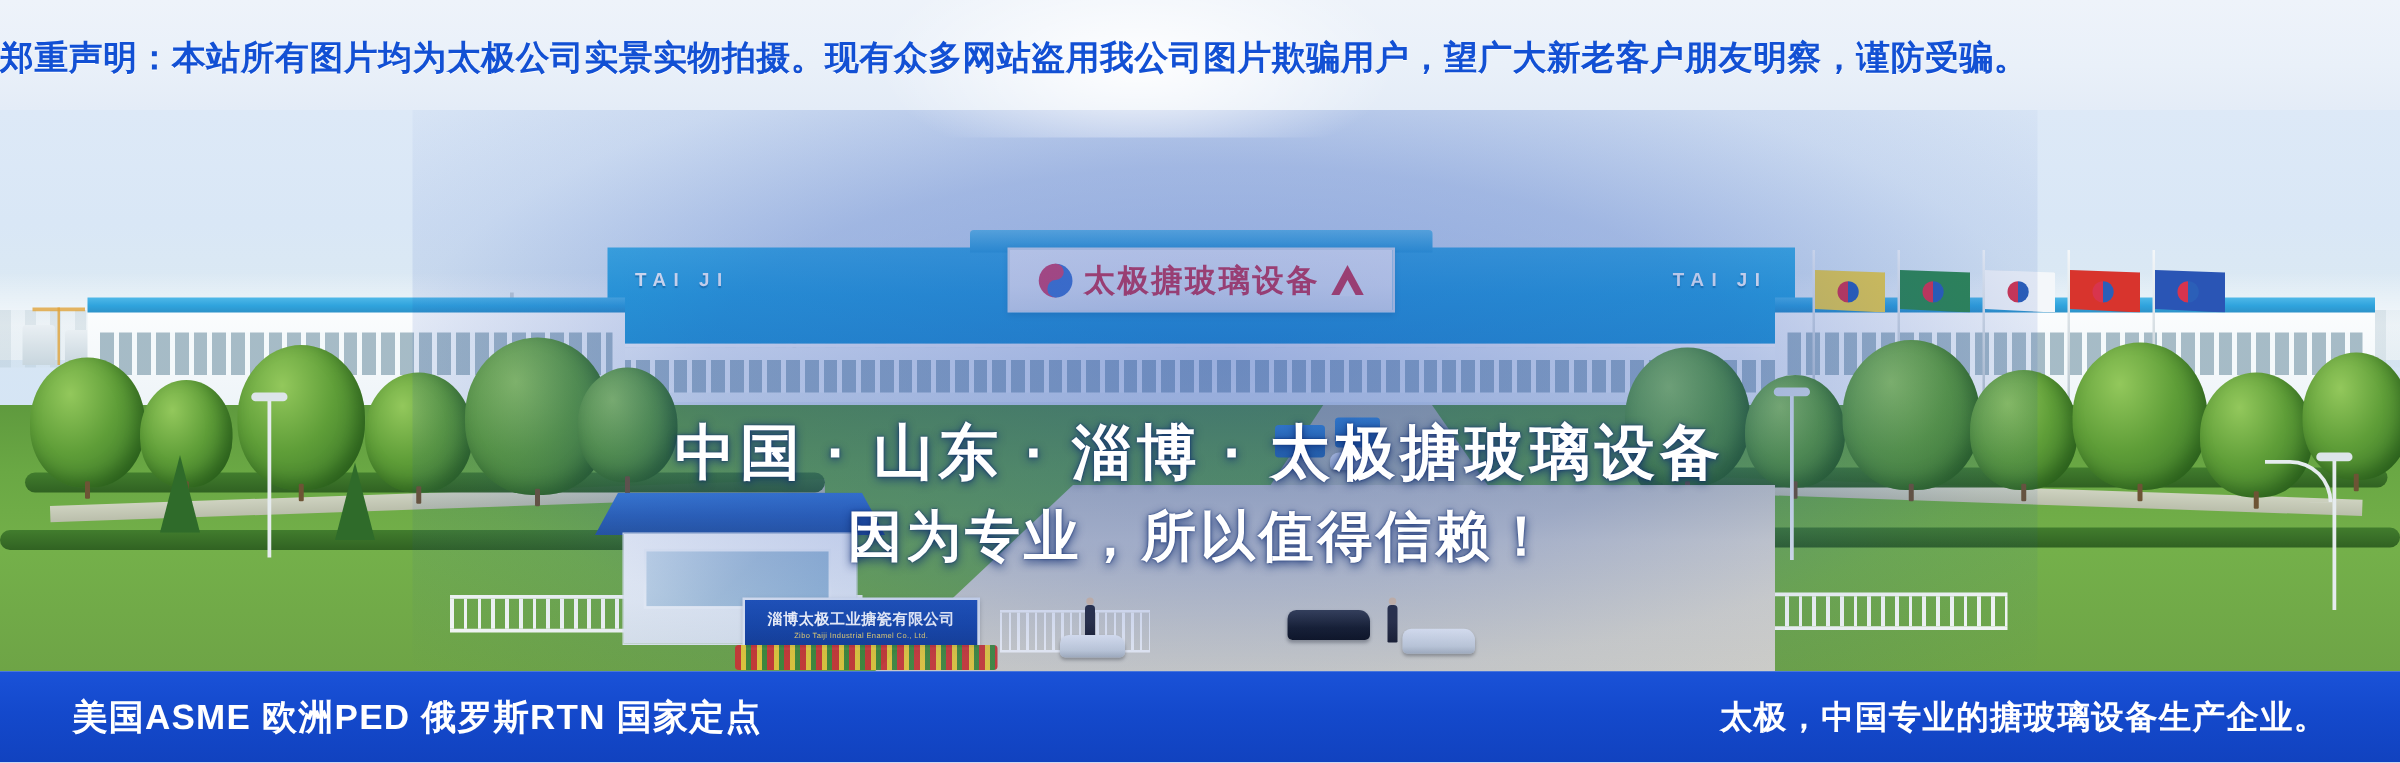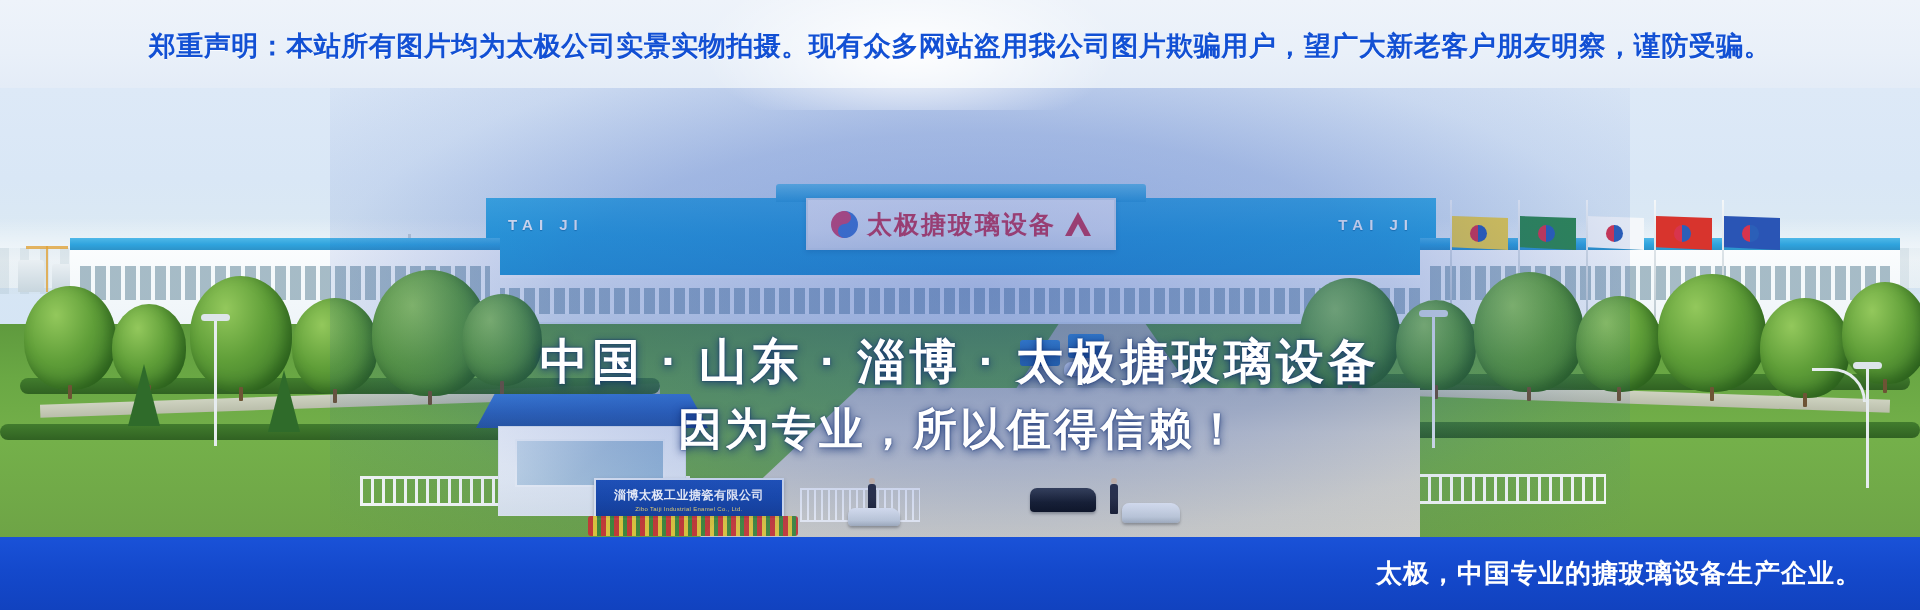--- a/index.html
+++ b/index.html
@@ -20,21 +20,21 @@
     background:linear-gradient(180deg,#eef3fa 0%,#e9f0f9 60%,#e4ecf7 100%);
     z-index:40;
   }
   #notice-cloud {
     position:absolute; left:700px; top:-40px; width:420px; height:150px;
     background:radial-gradient(ellipse at 50% 60%,rgba(255,255,255,.95) 0%,rgba(255,255,255,0) 70%);
     pointer-events:none;
   }
   #notice-text {
     position:absolute; left:0; top:28px; width:1920px;
-    text-align:center;
+    text-align:left;
     font-size:27px; font-weight:bold; letter-spacing:.5px;
     color:#1250d4;
     text-shadow:0 1px 0 rgba(255,255,255,.8);
     white-space:nowrap;
   }
 
   
   #scene {
     position:absolute; left:0; top:88px; width:1920px; height:449px;
     overflow:hidden;
@@ -476,16 +476,17 @@
   </div>
 
   <div id="overlay-tint"></div>
 
   <div id="headline">
     <div id="headline-1">中国 · 山东 · 淄博 · 太极搪玻璃设备</div>
     <div id="headline-2">因为专业，所以值得信赖！</div>
   </div>
 
   <div id="bottom-bar">
+    <div id="bottom-left">美国ASME  欧洲PED 俄罗斯RTN 国家定点</div>
     <div id="bottom-right">太极，中国专业的搪玻璃设备生产企业。</div>
   </div>
 
 </div>
 
 </body></html>

